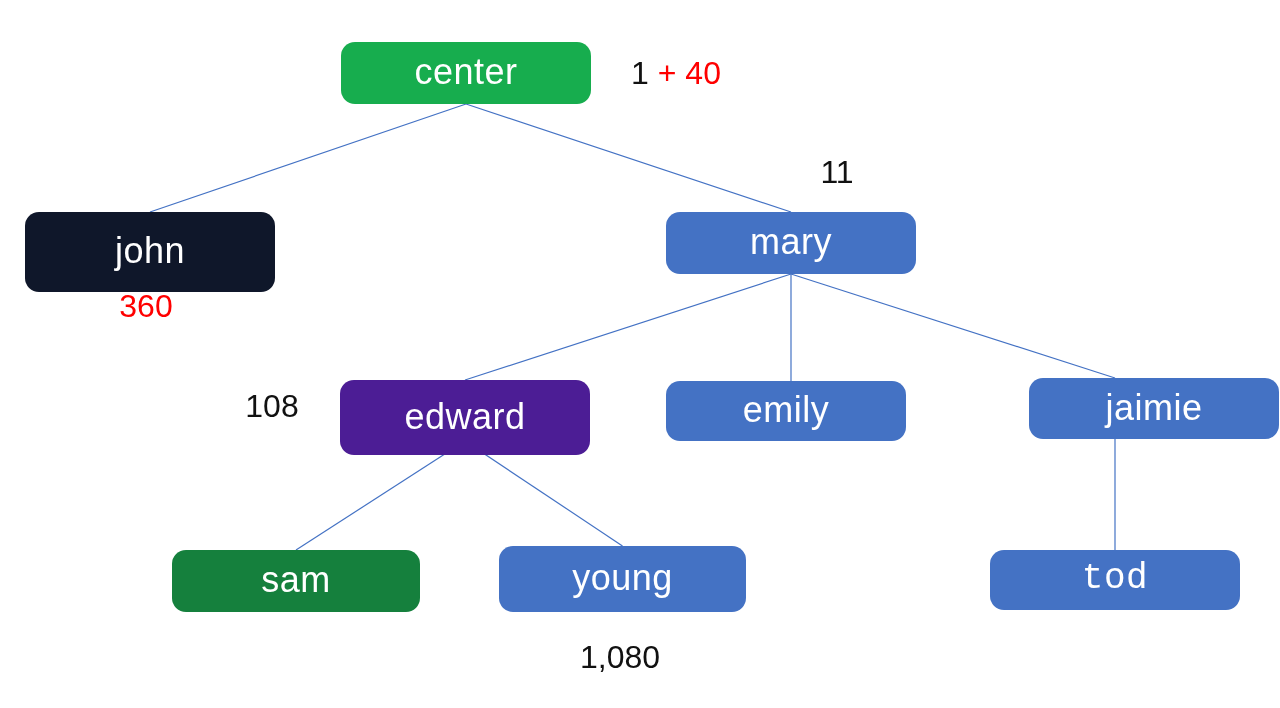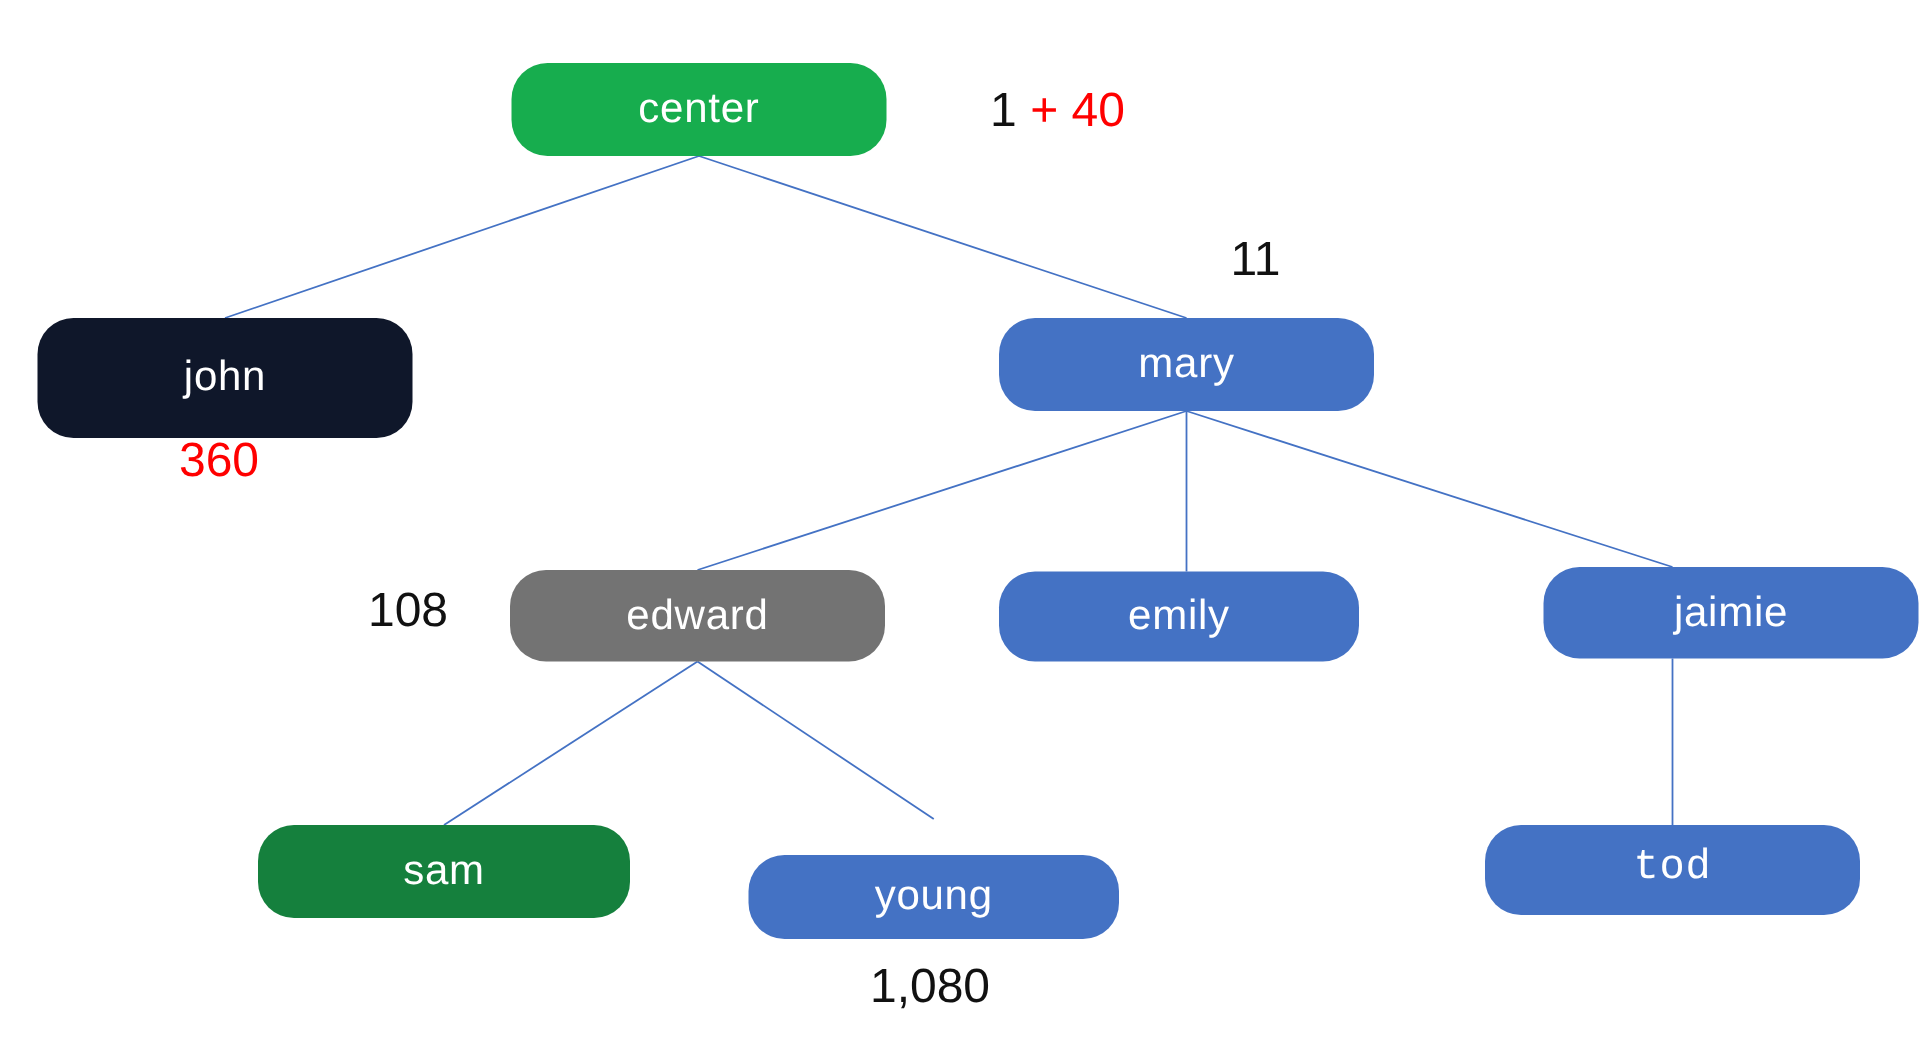--- a/index.html
+++ b/index.html
@@ -16,26 +16,26 @@
     overflow: hidden;
   }
   #edges {
     position: absolute;
     left: 0; top: 0;
     width: 1280px;
     height: 708px;
   }
   .node {
     position: absolute;
-    border-radius: 24px;
+    border-radius: 14px;
     color: #ffffff;
     display: flex;
     align-items: center;
     justify-content: center;
-    font-size: 28px;
+    font-size: 36px;
     letter-spacing: 0.5px;
     line-height: 1;
     box-sizing: border-box;
   }
   .node span {
     transform: translateY(-1px);
   }
   .annotation {
     position: absolute;
     transform: translate(-50%, -50%);
@@ -63,36 +63,36 @@
     </svg>
 <div class="node" style="left: 341px; top: 42px; width: 250px; height: 62px; background: rgb(23, 173, 78); color: rgb(255, 255, 255);">
       <span>center</span>
     </div>
     <div class="node" style="left: 25px; top: 212px; width: 250px; height: 80px; background: #0f172a; color: rgb(255, 255, 255);">
       <span>john</span>
     </div>
     <div class="node" style="left: 666px; top: 212px; width: 250px; height: 62px; background: rgb(68, 114, 196); color: rgb(255, 255, 255);">
       <span>mary</span>
     </div>
-    <div class="node" style="left: 340px; top: 380px; width: 250px; height: 61px; background: #737373; color: rgb(255, 255, 255);">
+    <div class="node" style="left: 340px; top: 380px; width: 250px; height: 75px; background: #4c1d95; color: rgb(255, 255, 255);">
       <span>edward</span>
     </div>
     <div class="node" style="left: 666px; top: 381px; width: 240px; height: 60px; background: rgb(68, 114, 196); color: rgb(255, 255, 255);">
       <span>emily</span>
     </div>
     <div class="node" style="left: 1029px; top: 378px; width: 250px; height: 61px; background: rgb(68, 114, 196); color: rgb(255, 255, 255);">
       <span>jaimie</span>
     </div>
     <div class="node" style="left: 172px; top: 550px; width: 248px; height: 62px; background: #15803d; color: rgb(255, 255, 255);">
       <span>sam</span>
     </div>
-    <div class="node" style="left: 499px; top: 546px; width: 247px; height: 56px; background: rgb(68, 114, 196); color: rgb(255, 255, 255); margin-top: 24px;">
+    <div class="node" style="left: 499px; top: 546px; width: 247px; height: 66px; background: rgb(68, 114, 196); color: rgb(255, 255, 255);">
       <span>young</span>
     </div>
     <div class="node" style="left: 990px; top: 550px; width: 250px; height: 60px; background: rgb(68, 114, 196); color: rgb(255, 255, 255); font-family: Liberation Mono, monospace;">
       <span>tod</span>
     </div>
-    <div class="annotation" style="left: 676px; top: 73px; margin-left: 29px;"><span style="color: rgb(17, 17, 17);">1</span><span style="color: rgb(255, 0, 0);"> + 40</span></div>
+    <div class="annotation" style="left: 676px; top: 73px;"><span style="color: rgb(17, 17, 17);">1</span><span style="color: rgb(255, 0, 0);"> + 40</span></div>
     <div class="annotation" style="left: 837px; top: 172px;"><span style="color: rgb(17, 17, 17);">11</span></div>
     <div class="annotation" style="left: 146px; top: 306px;"><span style="color: rgb(255, 0, 0);">360</span></div>
     <div class="annotation" style="left: 272px; top: 406px;"><span style="color: rgb(17, 17, 17);">108</span></div>
     <div class="annotation" style="left: 620px; top: 657px;"><span style="color: rgb(17, 17, 17);">1,080</span></div>
   </div>
 
 </body></html>

